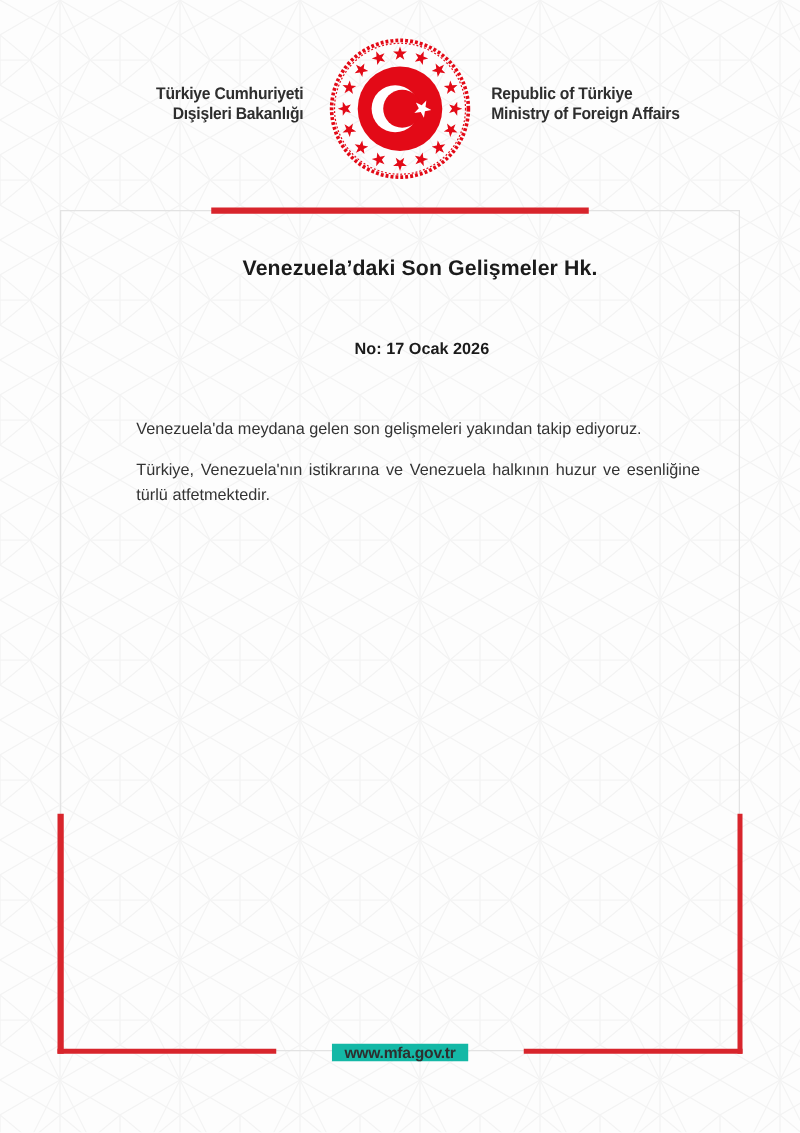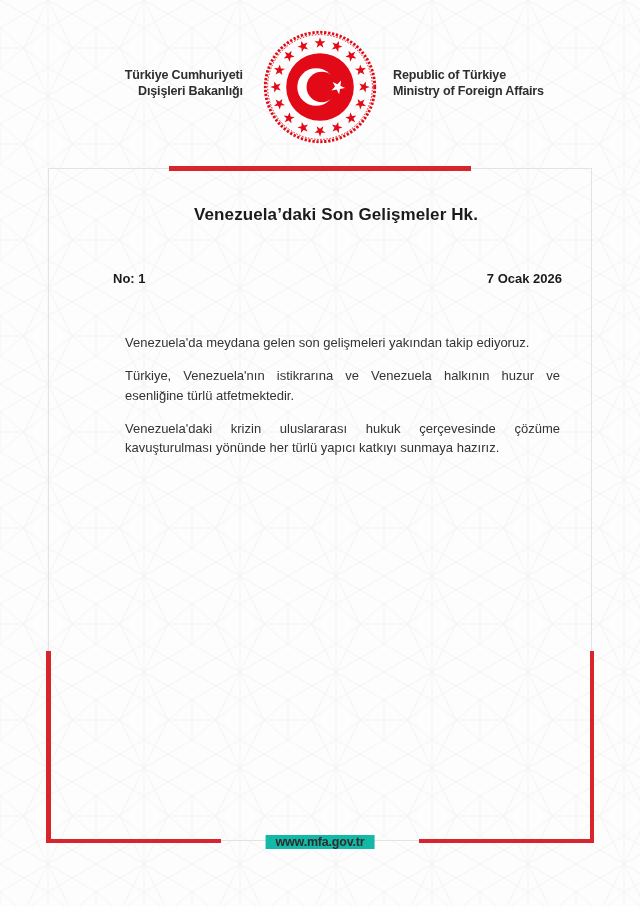--- a/index.html
+++ b/index.html
@@ -51,24 +51,24 @@
   .bar-left{left:-3px;bottom:-3px;width:4.5px;height:192px;}
   .bar-right{right:-3px;bottom:-3px;width:4.5px;height:192px;}
   .bar-bottom-left{left:-3px;bottom:-3px;width:175px;height:4.5px;}
   .bar-bottom-right{right:-3px;bottom:-3px;width:175px;height:4.5px;}
 
   .doc-title{
     margin:36px 30px 0;text-align:center;
     font-size:17px;font-weight:bold;color:#1b1b1b;letter-spacing:0.1px;
   }
   .meta-row{
-    margin:46px 29px 0 32px;display:flex;justify-content:space-between;
+    margin:46px 29px 0 32px;display:flex;justify-content:center;
     font-size:13px;font-weight:bold;color:#1b1b1b;
   }
-  .doc-body{margin:47px 31px 0 44px;}
+  .doc-body{margin:47px 31px 0 28px;}
   .doc-body p{
     margin:0 0 13.5px;font-size:13px;line-height:19.5px;
     text-align:justify;color:var(--body-text);
   }
   .footer-label{
     position:absolute;bottom:-9px;left:50%;transform:translateX(-50%);
     background:#14b8a6;padding:0 10px;white-space:nowrap;
     font-size:12.5px;font-weight:bold;color:#2e2e2e;letter-spacing:-0.2px;
   }
 </style>
@@ -142,19 +142,18 @@
     <h1 class="doc-title">Venezuela’daki Son Gelişmeler Hk.</h1>
 
     <div class="meta-row">
       <span>No: 1</span>
       <span>7 Ocak 2026</span>
     </div>
 
     <div class="doc-body">
       <p>Venezuela'da meydana gelen son gelişmeleri yakından takip ediyoruz.</p>
       <p>Türkiye, Venezuela'nın istikrarına ve Venezuela halkının huzur ve esenliğine türlü atfetmektedir.</p>
-      <p>Venezuela'daki krizin uluslararası hukuk çerçevesinde çözüme kavuşturulması yönünde her türlü yapıcı katkıyı sunmaya hazırız.</p>
     </div>
 
     <div class="footer-label">www.mfa.gov.tr</div>
   </div>
 
 </div>
 
 </body></html>

